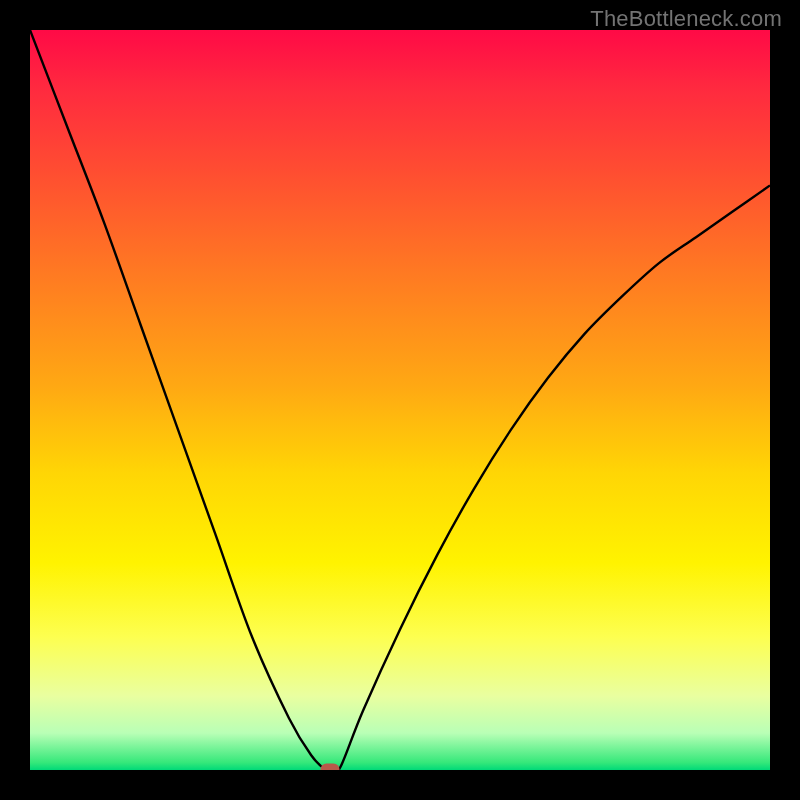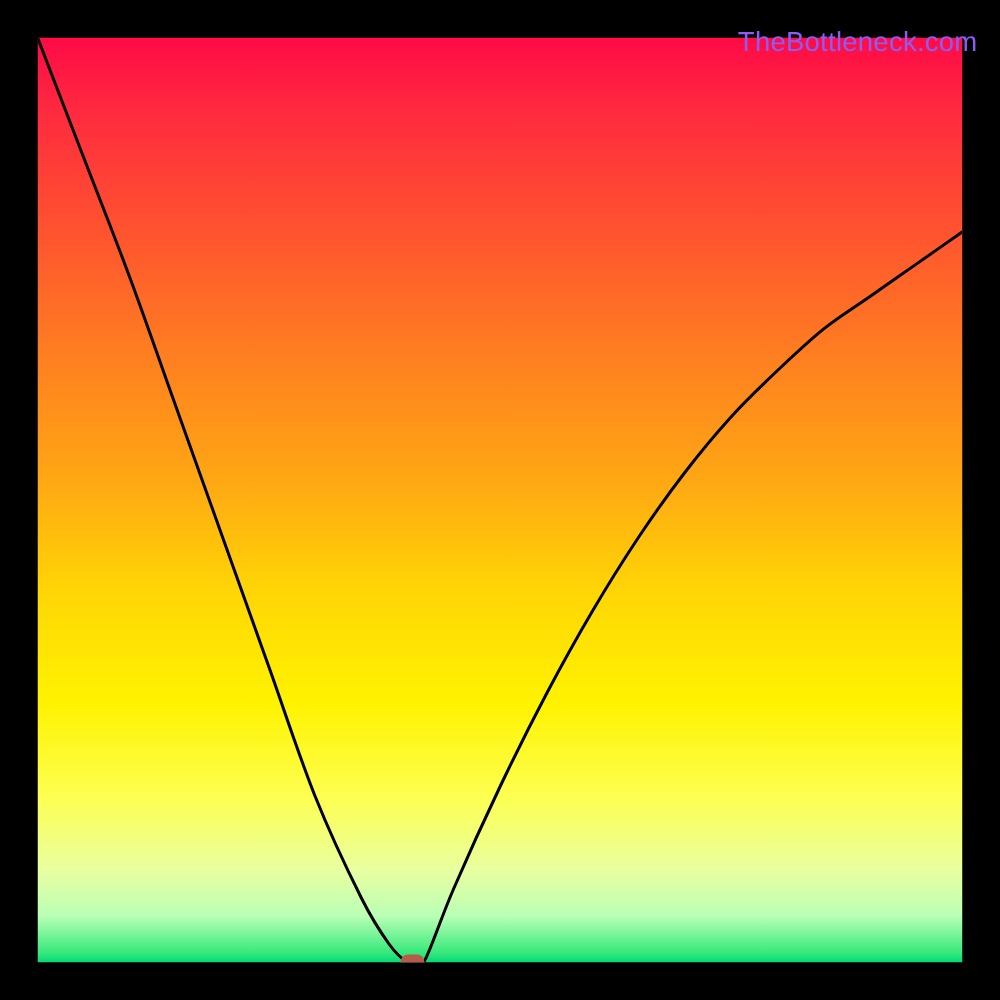--- a/index.html
+++ b/index.html
@@ -9,26 +9,25 @@
     height: 800px;
     background: #000;
     font-family: Arial, sans-serif;
     position: relative;
     overflow: hidden;
   }
   .watermark {
     position: absolute;
     top: 6px;
     right: 18px;
-    color: #8b5cf6;
+    color: #737373;
     font-size: 22px;
     font-weight: 500;
     z-index: 10;
     letter-spacing: 0.2px;
-    margin-top: 15px;
   }
   .plot-area {
     position: absolute;
     top: 30px;
     left: 30px;
     width: 740px;
     height: 740px;
     overflow: hidden;
   }
   .gradient-bg {

